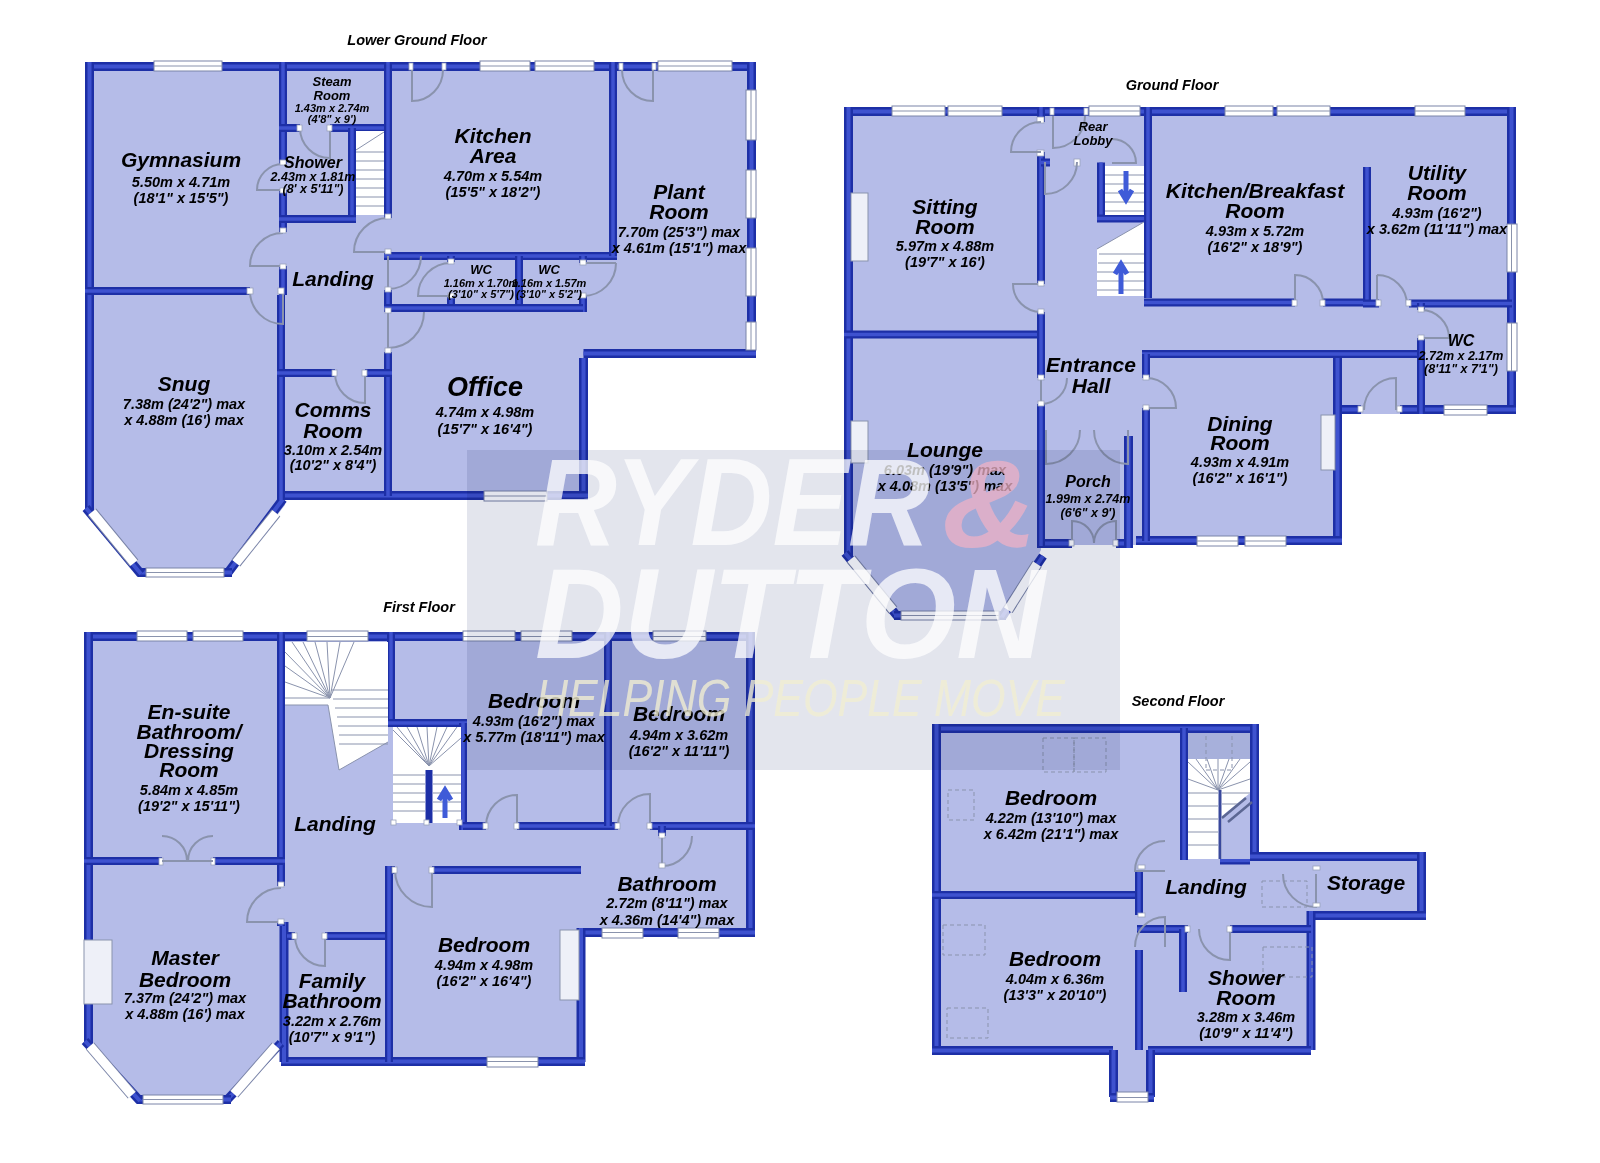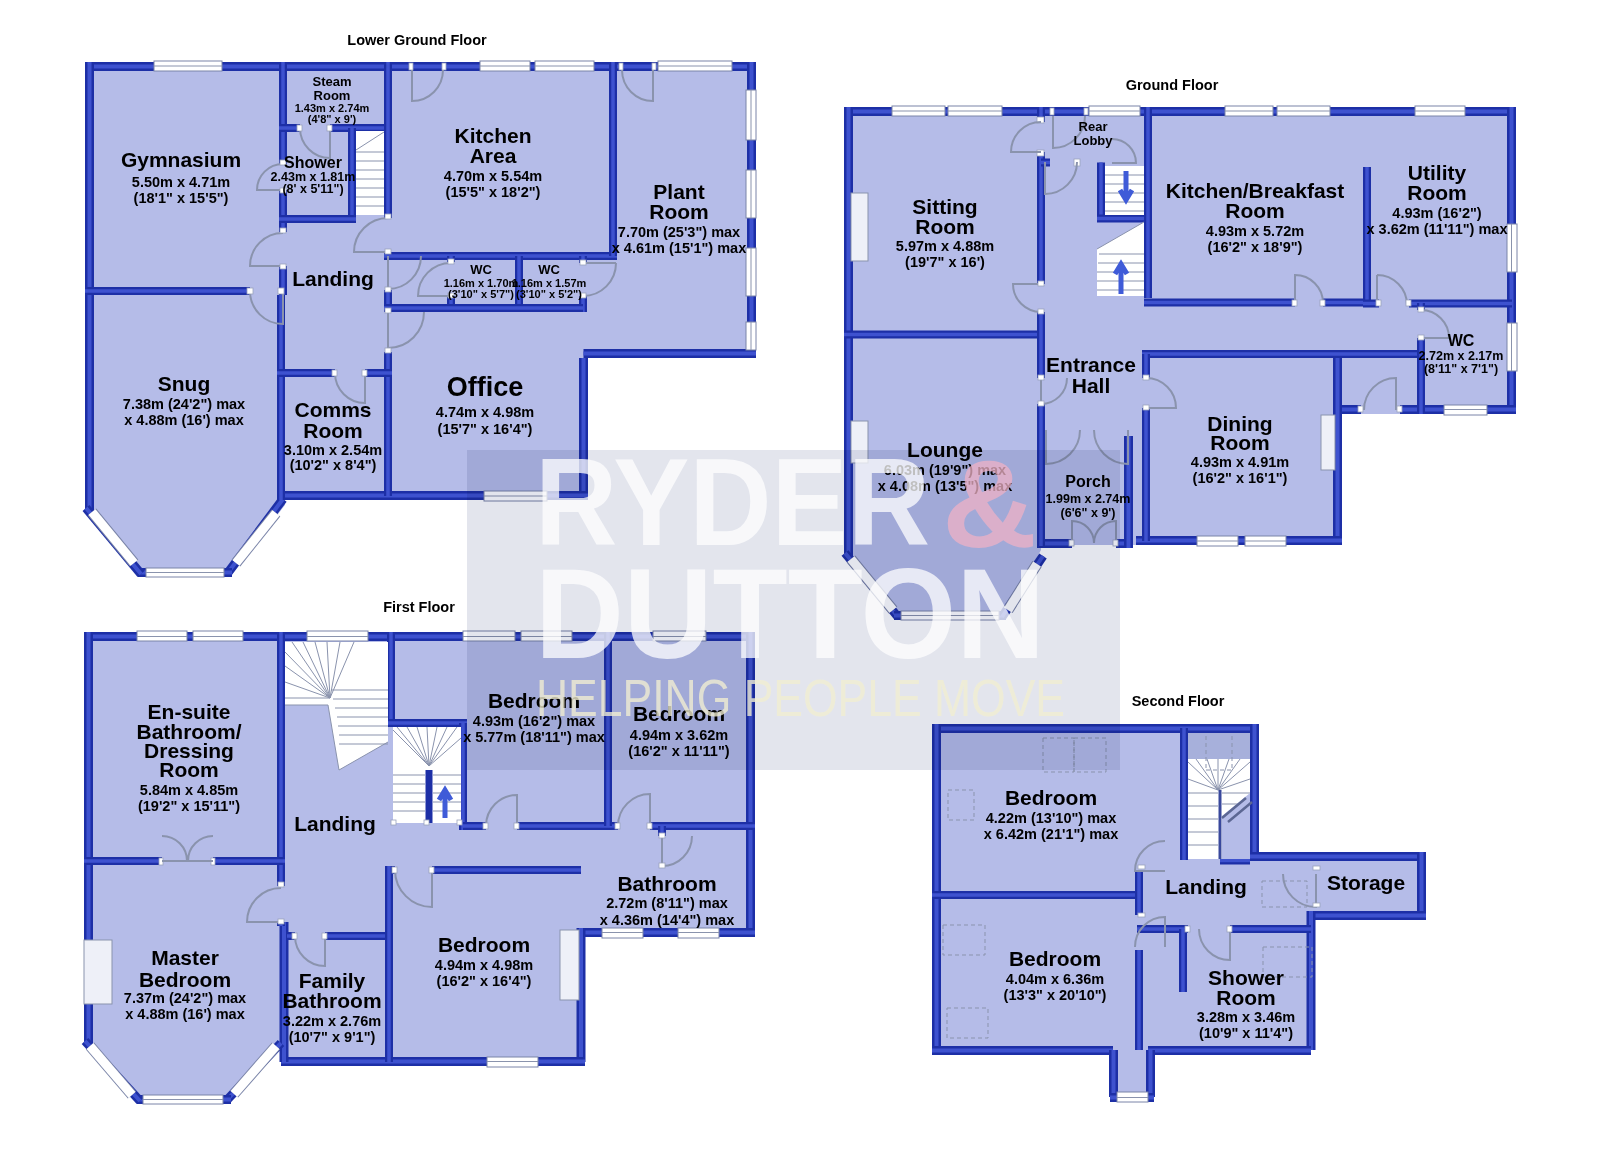--- a/index.html
+++ b/index.html
@@ -1,16 +1,16 @@
 <!DOCTYPE html>
 <html><head>
 <meta charset="utf-8">
 <style>
 html,body{margin:0;padding:0;background:#ffffff;}
-#page{width:1600px;height:1163px;position:relative;background:#ffffff;overflow:hidden;}
+#page{width:1600px;height:1163px;position:relative;background:#ffffff;overflow:hidden;font-style:italic;}
 text{font-family:"Liberation Sans",sans-serif;fill:#000000;}
 .t{font-weight:bold;font-size:21px;}
 .d{font-weight:bold;font-size:14.5px;}
 .s{font-weight:bold;font-size:13px;}
 .sd{font-weight:bold;font-size:11px;}
 .m{font-weight:bold;font-size:16px;}
 .md{font-weight:bold;font-size:12.5px;}
 .cap{font-weight:bold;font-size:14.5px;}
 .wd{stroke:#1d2fa6;stroke-width:9;fill:none;stroke-linecap:butt;}
 .wl{stroke:#3e52cf;stroke-width:4;fill:none;stroke-linecap:butt;}

